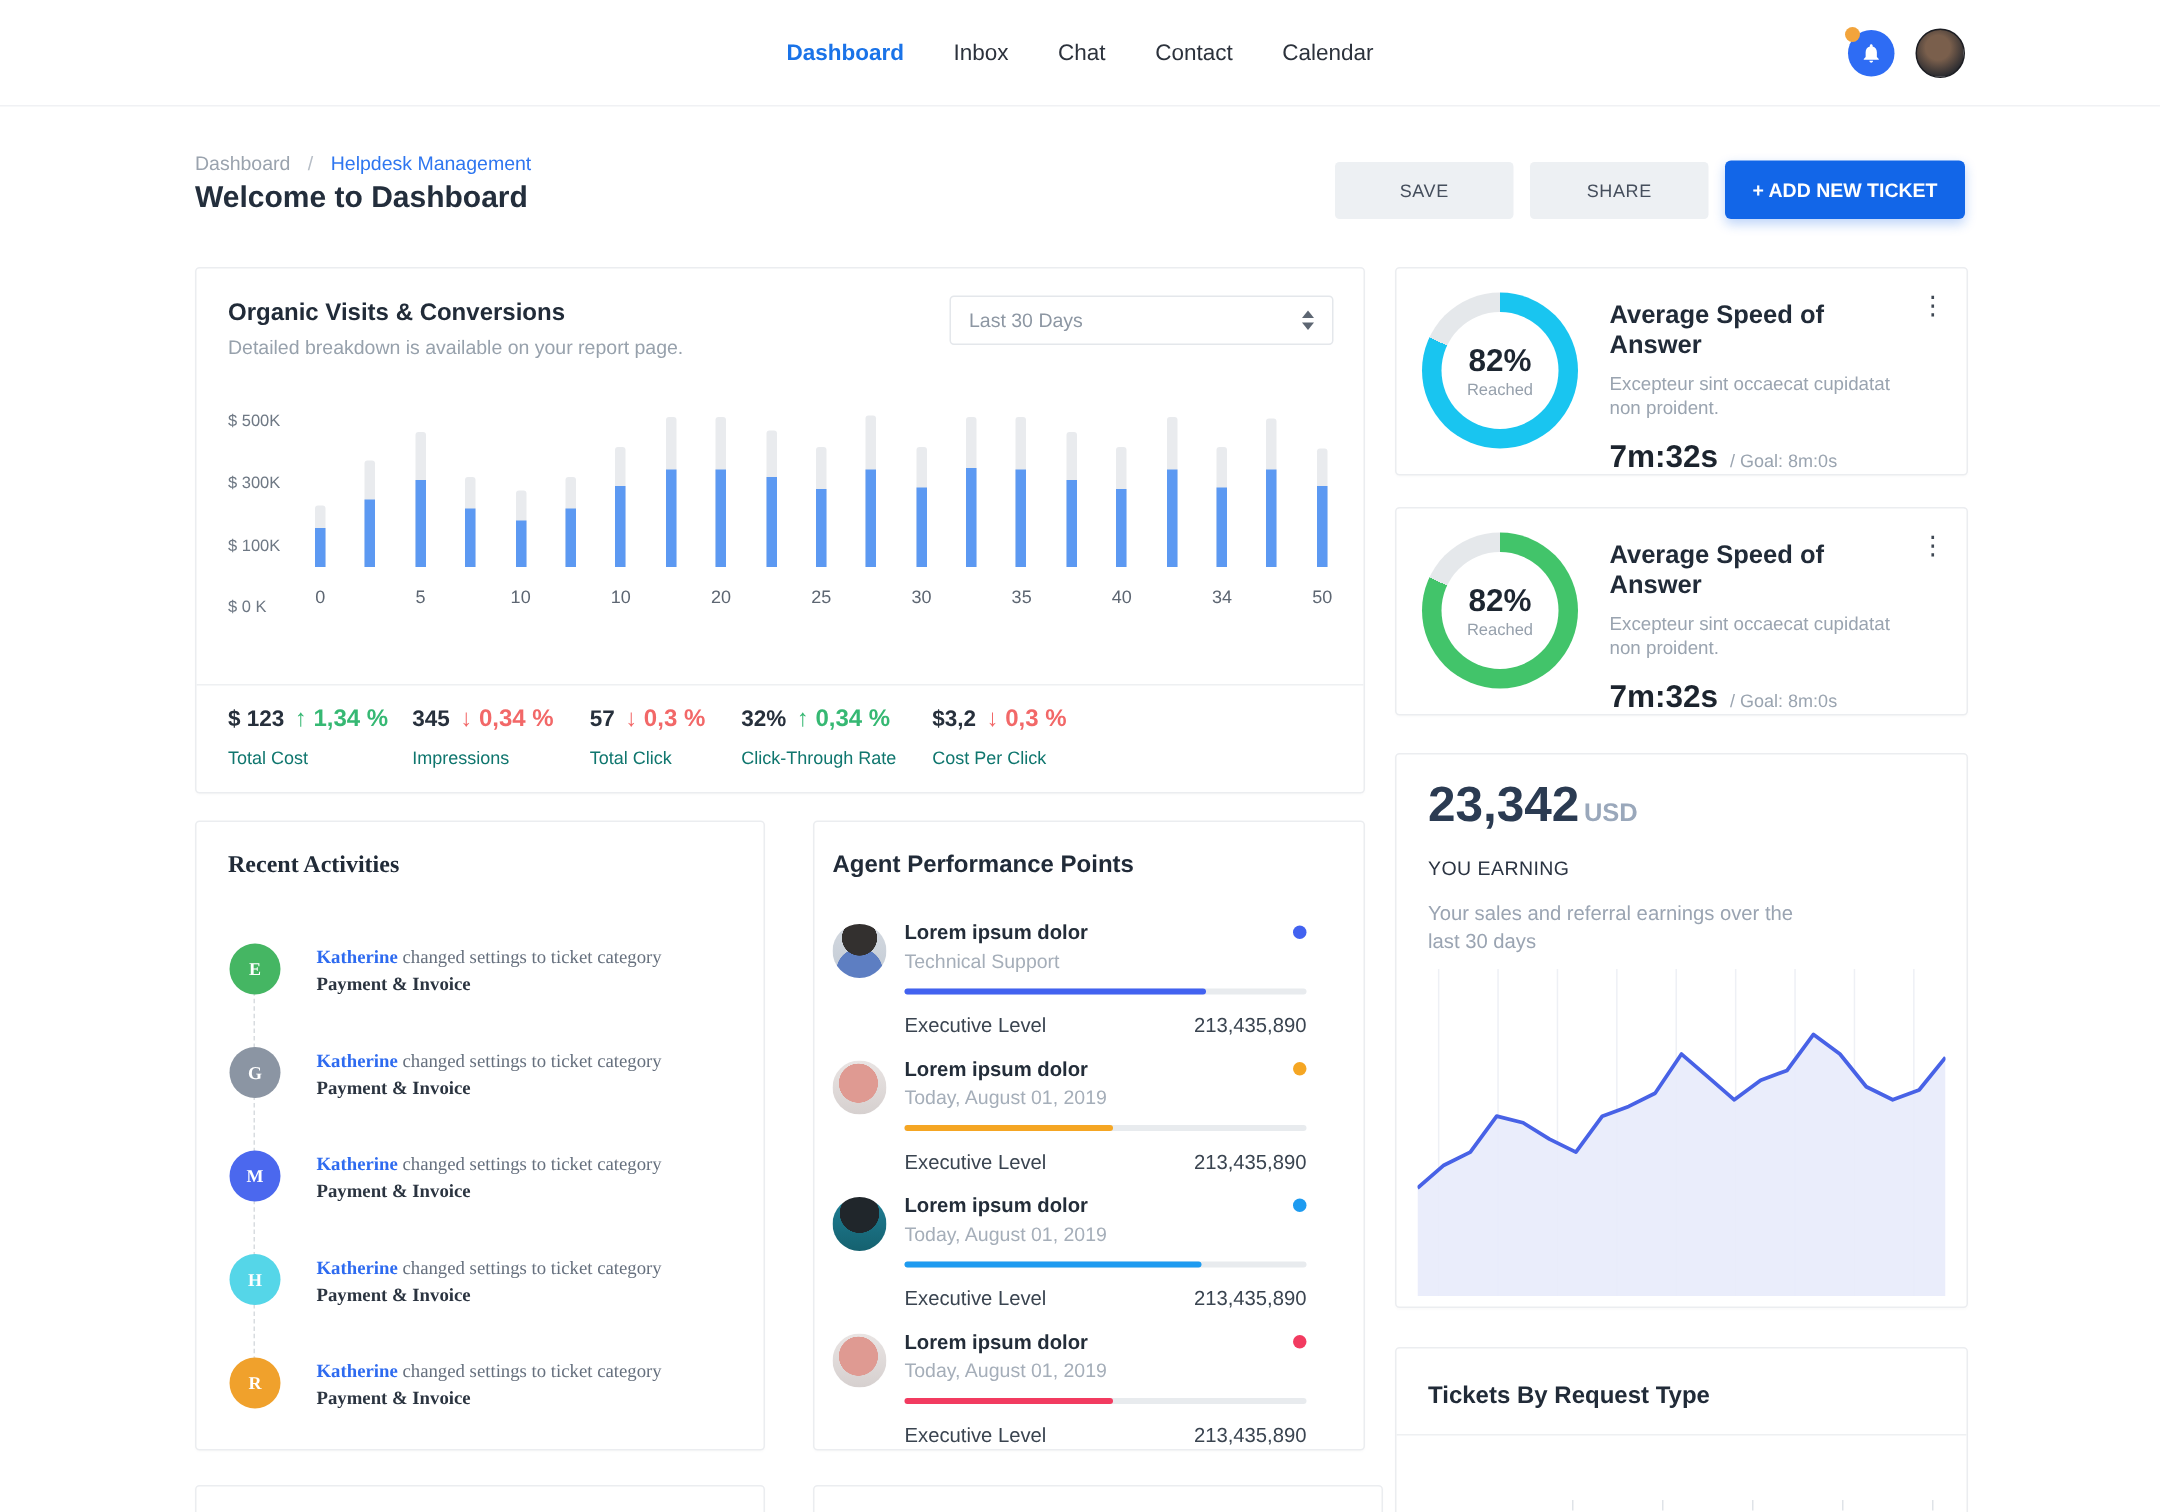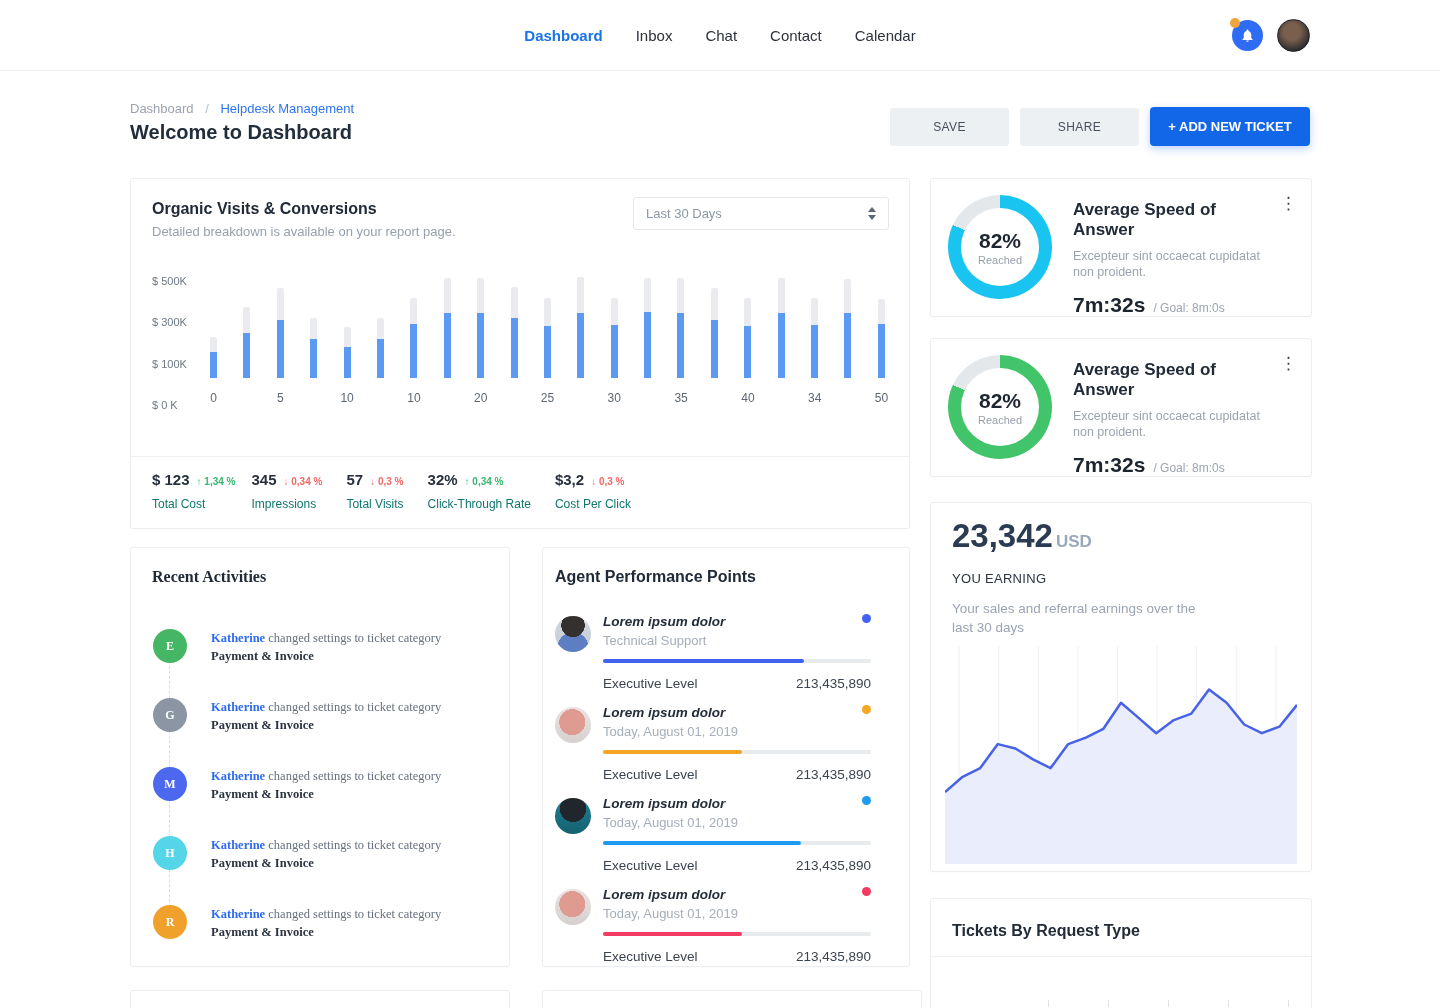--- a/index.html
+++ b/index.html
@@ -50,21 +50,21 @@
   .bar-total{position:absolute;bottom:0;left:0;width:100%;border-radius:2px 2px 0 0;}
   .bar-fill{position:absolute;bottom:0;left:0;width:100%;}
   .xlabels{position:absolute;left:79px;right:24px;top:212px;height:16px;}
   .xlab{position:absolute;top:0;transform:translateX(-50%);font-size:12px;color:#5d6672;}
   .org-divider{position:absolute;left:0;right:0;top:277px;height:1px;background:#eef0f2;}
   .stats{position:absolute;left:21px;top:292px;display:flex;}
   .stat{margin-right:24px;}
   .stat:first-child{margin-right:16px;}
   .stat-top{display:flex;align-items:baseline;gap:7px;}
   .stat-val{font-size:15px;font-weight:bold;color:#27303c;}
-  .stat-delta{font-size:10px;font-weight:bold;}
+  .stat-delta{font-size:16px;font-weight:bold;}
   .stat-delta.up{color:#36b873;}
   .stat-delta.down{color:#f26868;}
   .stat-label{margin-top:9px;font-size:12px;color:#0f766e;}
   
   #card-recent{left:130px;top:547px;width:378px;height:418px;font-family:Liberation Serif, serif;}
   #card-recent h2{padding:20px 0 0 21px;}
   .timeline{position:absolute;left:22px;top:81px;right:18px;bottom:16px;}
   .connector{position:absolute;left:16px;top:17px;height:276px;border-left:1px dashed #d8dce0;}
   .r-row{position:absolute;left:0;display:flex;align-items:flex-start;}
   .r-avatar{position:relative;width:34px;height:34px;border-radius:50%;color:#fff;font-size:12px;font-weight:bold;
@@ -77,21 +77,21 @@
   #card-agent{left:542px;top:547px;width:366px;height:418px;}
   #card-agent h2{padding:20px 0 0 12px;}
   #agent-rows{position:absolute;left:12px;top:66px;right:38px;}
   .a-row{display:flex;margin-bottom:14px;}
   .a-avatar{width:36px;height:36px;border-radius:50%;flex:0 0 36px;margin-top:2px;}
   .a-av0{background:radial-gradient(circle at 50% 26%,#33302f 0 36%,rgba(0,0,0,0) 37%),
          radial-gradient(circle at 50% 88%,#5d7ec2 0 42%,rgba(0,0,0,0) 43%),linear-gradient(#d4d9e0,#c3cbd5);}
   .a-av1,.a-av3{background:radial-gradient(circle at 48% 42%,#df9a92 0 46%,rgba(0,0,0,0) 47%),linear-gradient(#e9e4e3,#d6d0cf);}
   .a-av2{background:radial-gradient(circle at 50% 30%,#20262b 0 42%,rgba(0,0,0,0) 43%),linear-gradient(#1f7f96,#15616f);}
   .a-body{flex:1;margin-left:12px;}
-  .a-name-row{display:flex;align-items:flex-start;justify-content:space-between;font-style:italic;}
+  .a-name-row{display:flex;align-items:center;justify-content:space-between;}
   .a-name{font-size:13.5px;font-weight:bold;color:#232d39;}
   .a-dot{width:9px;height:9px;border-radius:50%;}
   .a-sub{margin-top:4px;font-size:13px;color:#a5aeb9;}
   .a-track{margin-top:11px;height:4px;border-radius:2px;background:#e8ebee;position:relative;}
   .a-fill{position:absolute;left:0;top:0;height:4px;border-radius:2px;}
   .a-level-row{margin-top:13px;display:flex;justify-content:space-between;font-size:13.5px;color:#3a4450;}
   
   .speed-card{width:380px;height:137px;}
   #card-speed0{left:930px;top:178px;}
   #card-speed1{left:930px;top:338px;}
@@ -292,21 +292,21 @@
             <span class="stat-val">345</span>
             <span class="stat-delta down">↓ 0,34 %</span>
           </div>
           <div class="stat-label">Impressions</div>
         </div>
         <div class="stat">
           <div class="stat-top">
             <span class="stat-val">57</span>
             <span class="stat-delta down">↓ 0,3 %</span>
           </div>
-          <div class="stat-label">Total Visits</div>
+          <div class="stat-label">Total Click</div>
         </div>
         <div class="stat">
           <div class="stat-top">
             <span class="stat-val">32%</span>
             <span class="stat-delta up">↑ 0,34 %</span>
           </div>
           <div class="stat-label">Click-Through Rate</div>
         </div>
         <div class="stat">
           <div class="stat-top">

